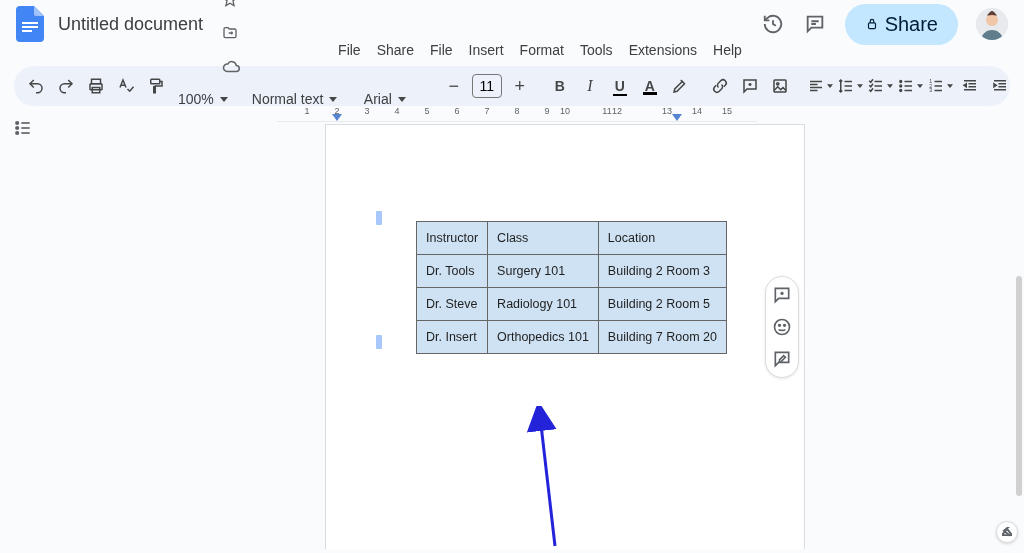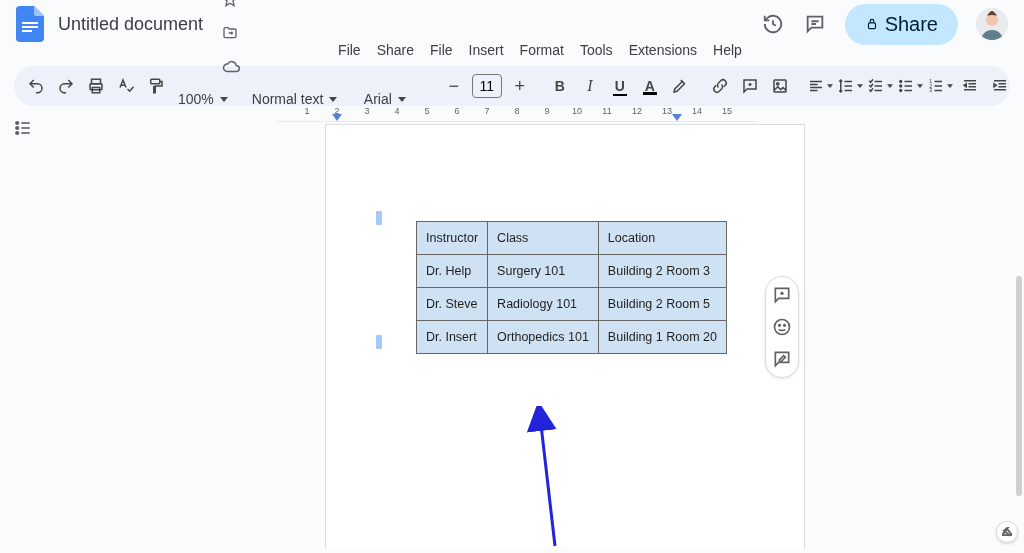--- a/index.html
+++ b/index.html
@@ -346,52 +346,52 @@
       <span class="marker" style="left:400px"></span>
       <span class="tick" style="left:30px">1</span>
       <span class="tick" style="left:60px">2</span>
       <span class="tick" style="left:90px">3</span>
       <span class="tick" style="left:120px">4</span>
       <span class="tick" style="left:150px">5</span>
       <span class="tick" style="left:180px">6</span>
       <span class="tick" style="left:210px">7</span>
       <span class="tick" style="left:240px">8</span>
       <span class="tick" style="left:270px">9</span>
-      <span class="tick" style="left:300px">10</span>
+      <span class="tick" style="left:288px">10</span>
       <span class="tick" style="left:330px">11</span>
-      <span class="tick" style="left:360px">12</span>
+      <span class="tick" style="left:340px">12</span>
       <span class="tick" style="left:390px">13</span>
       <span class="tick" style="left:420px">14</span>
       <span class="tick" style="left:450px">15</span>
     </div>
 
     <div class="page">
       <div class="sel-bar" style="top:86px"></div>
       <div class="sel-bar" style="top:210px"></div>
       <table class="doc-table">
         <tbody>
             <tr>
           <td>Instructor</td>
           <td>Class</td>
           <td>Location</td>
         </tr>
         <tr>
-          <td>Dr. Help</td>
+          <td>Dr. Tools</td>
           <td>Surgery 101</td>
           <td>Building 2 Room 3</td>
         </tr>
         <tr>
           <td>Dr. Steve</td>
           <td>Radiology 101</td>
           <td>Building 2 Room 5</td>
         </tr>
         <tr>
           <td>Dr. Insert</td>
           <td>Orthopedics 101</td>
-          <td>Building 1 Room 20</td>
+          <td>Building 7 Room 20</td>
         </tr>
       </tbody>
         </table>
     </div>
 
     <div class="side-pill">
       <div>
           <svg class="icon-svg" width="20" height="20" viewBox="0 0 24 24" fill="none" stroke="#5f6368" stroke-width="2">
             <path d="M4 4h16v12H8l-4 4z"></path>
             <path d="M12 8v4M10 10h4"></path>

